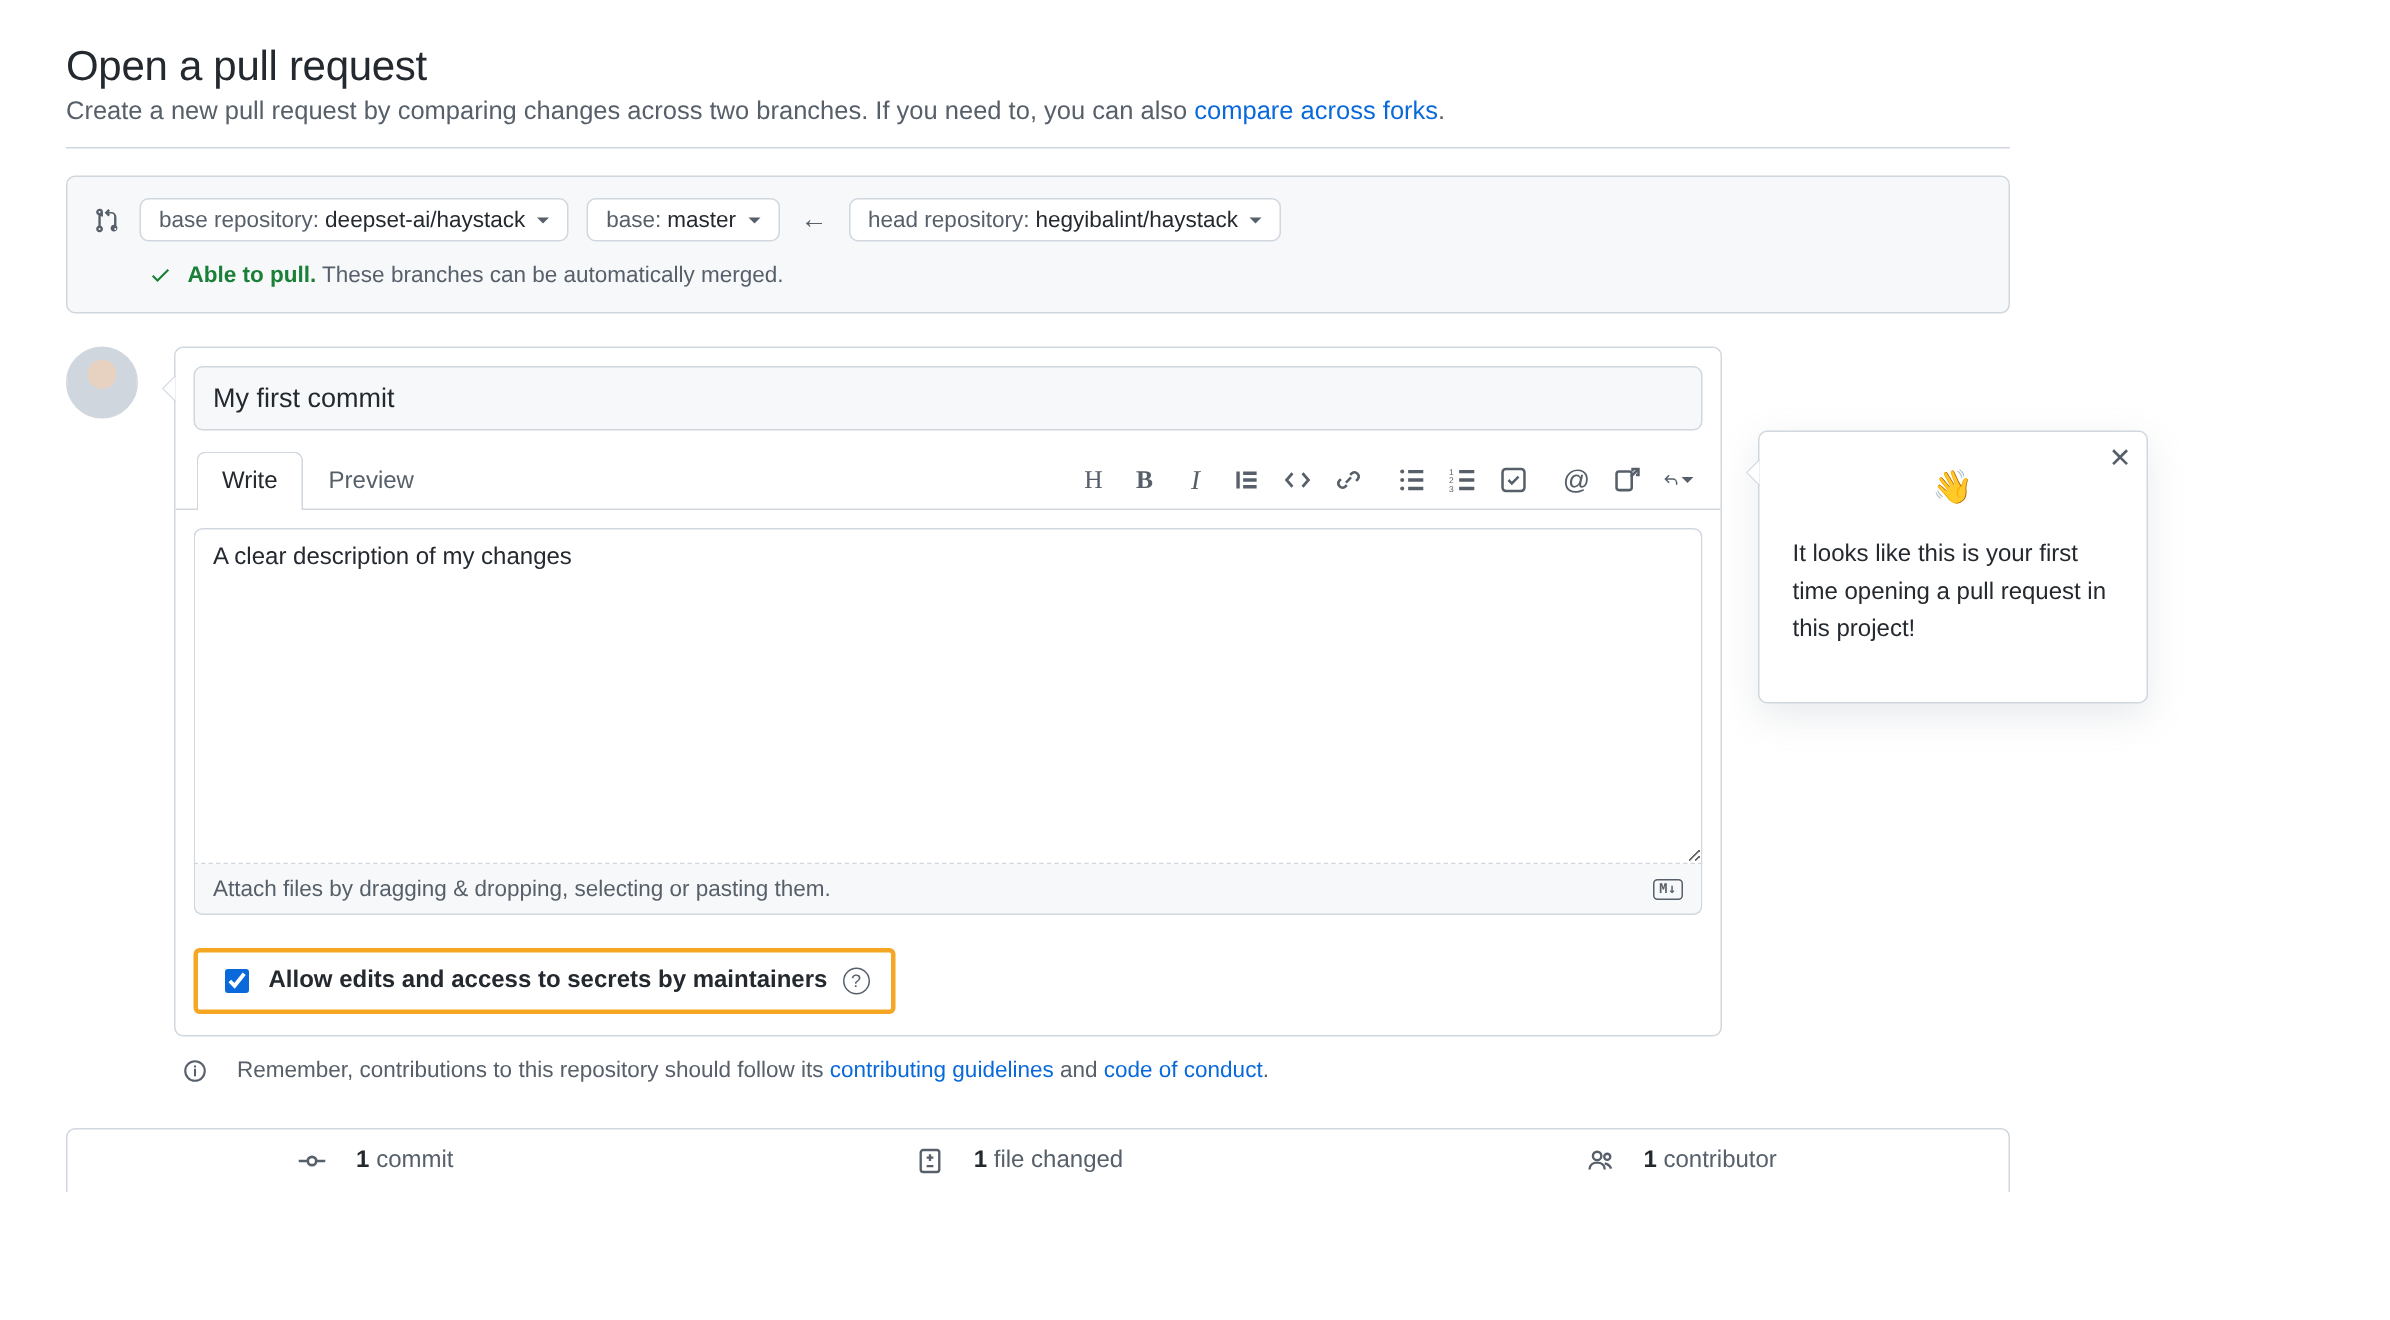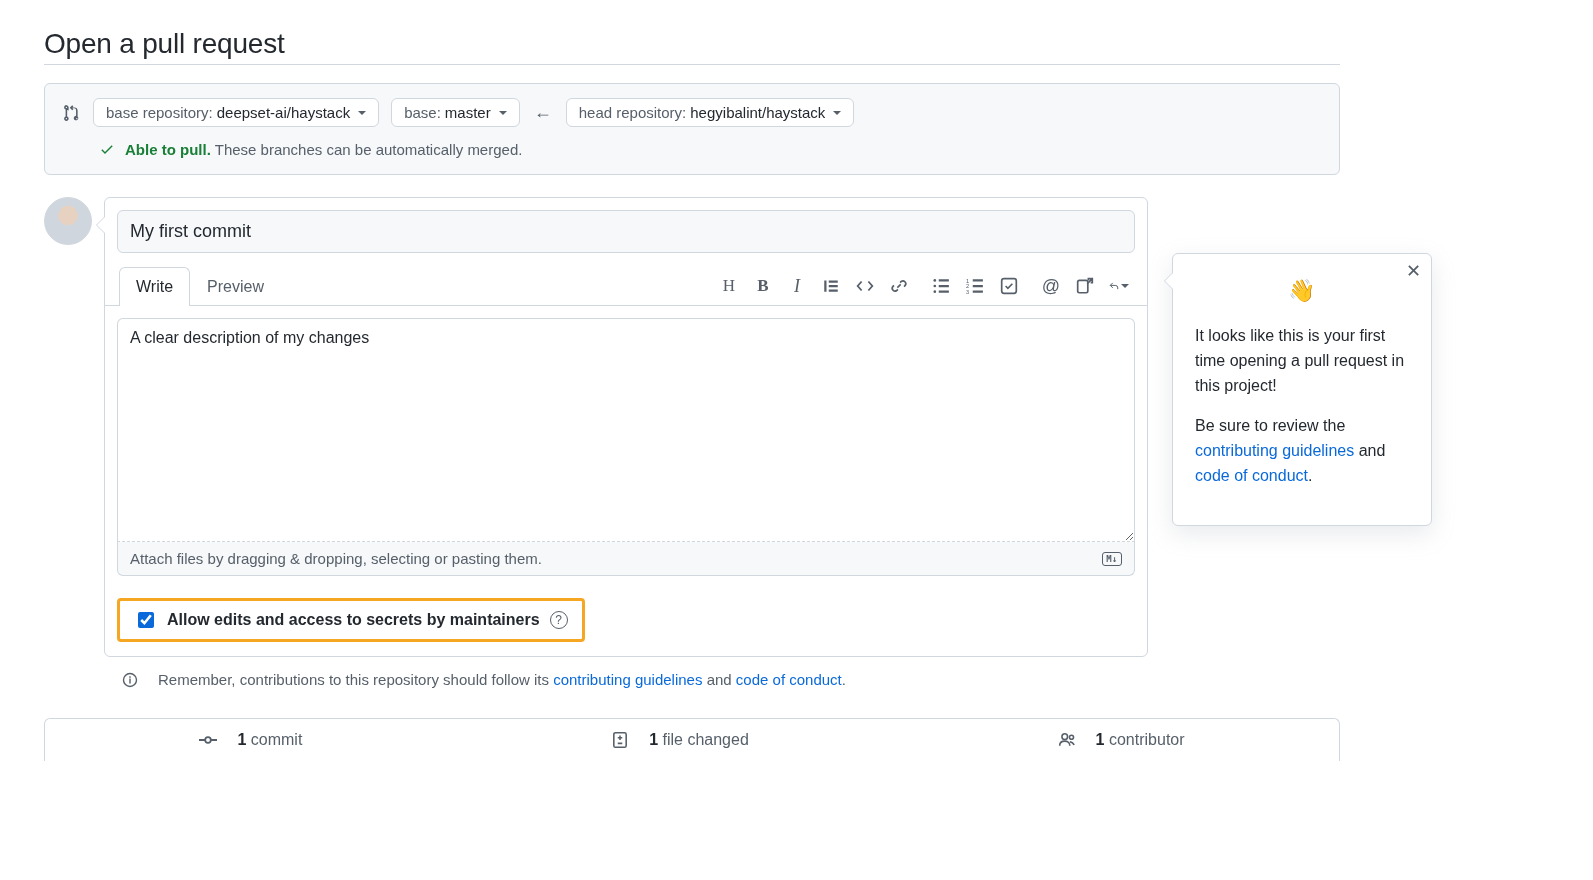--- a/index.html
+++ b/index.html
@@ -54,21 +54,21 @@
   }
   .chip .val{color:var(--text)}
   .caret{width:0;height:0;border-left:4px solid transparent;border-right:4px solid transparent;border-top:4px solid #57606a;margin-left:4px}
   .arrow-left{color:var(--muted);font-size:18px;padding:0 2px}
   .merge-line{margin-top:14px;display:flex;align-items:center;gap:10px;padding-left:36px}
   .merge-line .chk{color:var(--green);display:inline-flex}
   .merge-line .ok{color:var(--green);font-weight:600}
   .merge-line .rest{color:var(--muted)}
 
   .layout{display:flex;gap:24px;margin-top:22px;align-items:flex-start}
-  .left{flex:0 0 1104px;display:flex;gap:12px}
+  .left{flex:0 0 1104px;display:flex;gap:24px}
   .right{flex:1}
 
   .avatar{
     width:48px;height:48px;border-radius:50%;flex:0 0 48px;
     background:radial-gradient(circle at 50% 38%, #e7d2c1 0 26%, transparent 27%),
                linear-gradient(#cfd6dd,#cfd6dd);
     position:relative;overflow:hidden;border:1px solid #d0d7de;
   }
 
   .composer{
@@ -159,20 +159,23 @@
   .stat{display:flex;align-items:center;gap:20px}
   .stat .n{color:var(--text);font-weight:600}
   .sicon{display:inline-flex;color:var(--muted)}
 </style>
 </head>
 <body>
 
 <div class="page">
 
   <h1>Open a pull request</h1>
+  <p class="subtitle">
+    <span>Create a new pull request by comparing changes across two branches. If you need to, you can also </span><a href="#">compare across forks</a><span>.</span>
+  </p>
   <div class="hr"></div>
 
   <div class="compare-box">
     <div class="compare-row">
       <span class="compare-icon">
         <svg viewBox="0 0 16 16" width="18" height="18" fill="currentColor">
             <path d="M5 3a2 2 0 1 0-2.7 1.87v6.26a2 2 0 1 0 1.4 0V5.4c.4.23.87.37 1.3.37V3zM3 13.6a.6.6 0 1 1 0-1.2.6.6 0 0 1 0 1.2zM3 3.6a.6.6 0 1 1 0-1.2.6.6 0 0 1 0 1.2zM13 11.13V6a3 3 0 0 0-3-3H8.4l.8-.8L8.2 1.2 6 3.4 8.2 5.6 9.2 4.6l-.8-.8H10a1.6 1.6 0 0 1 1.6 1.6v5.13A2 2 0 1 0 13 11.13zM12.3 13.6a.6.6 0 1 1 0-1.2.6.6 0 0 1 0 1.2z"></path>
           </svg>
       </span>
 
@@ -295,23 +298,20 @@
           </div>
         </div>
       </div>
     </div>
 
     <div class="right">
       <div class="popover">
         <span class="close">✕</span>
         <span class="wave">👋</span>
         <p>It looks like this is your first time opening a pull request in this project!</p>
-        <p>
-          <span>Be sure to review the </span><a href="#">contributing guidelines</a><span> and </span><a href="#">code of conduct</a><span>.</span>
-        </p>
       </div>
     </div>
   </div>
 
   <div class="reminder">
     <span class="info-icon">
       <svg viewBox="0 0 16 16" width="16" height="16" fill="none" stroke="currentColor" stroke-width="1.4">
           <circle cx="8" cy="8" r="6.5"></circle>
           <path d="M8 7v4M8 4.8v.4" stroke-linecap="round"></path>
         </svg>

